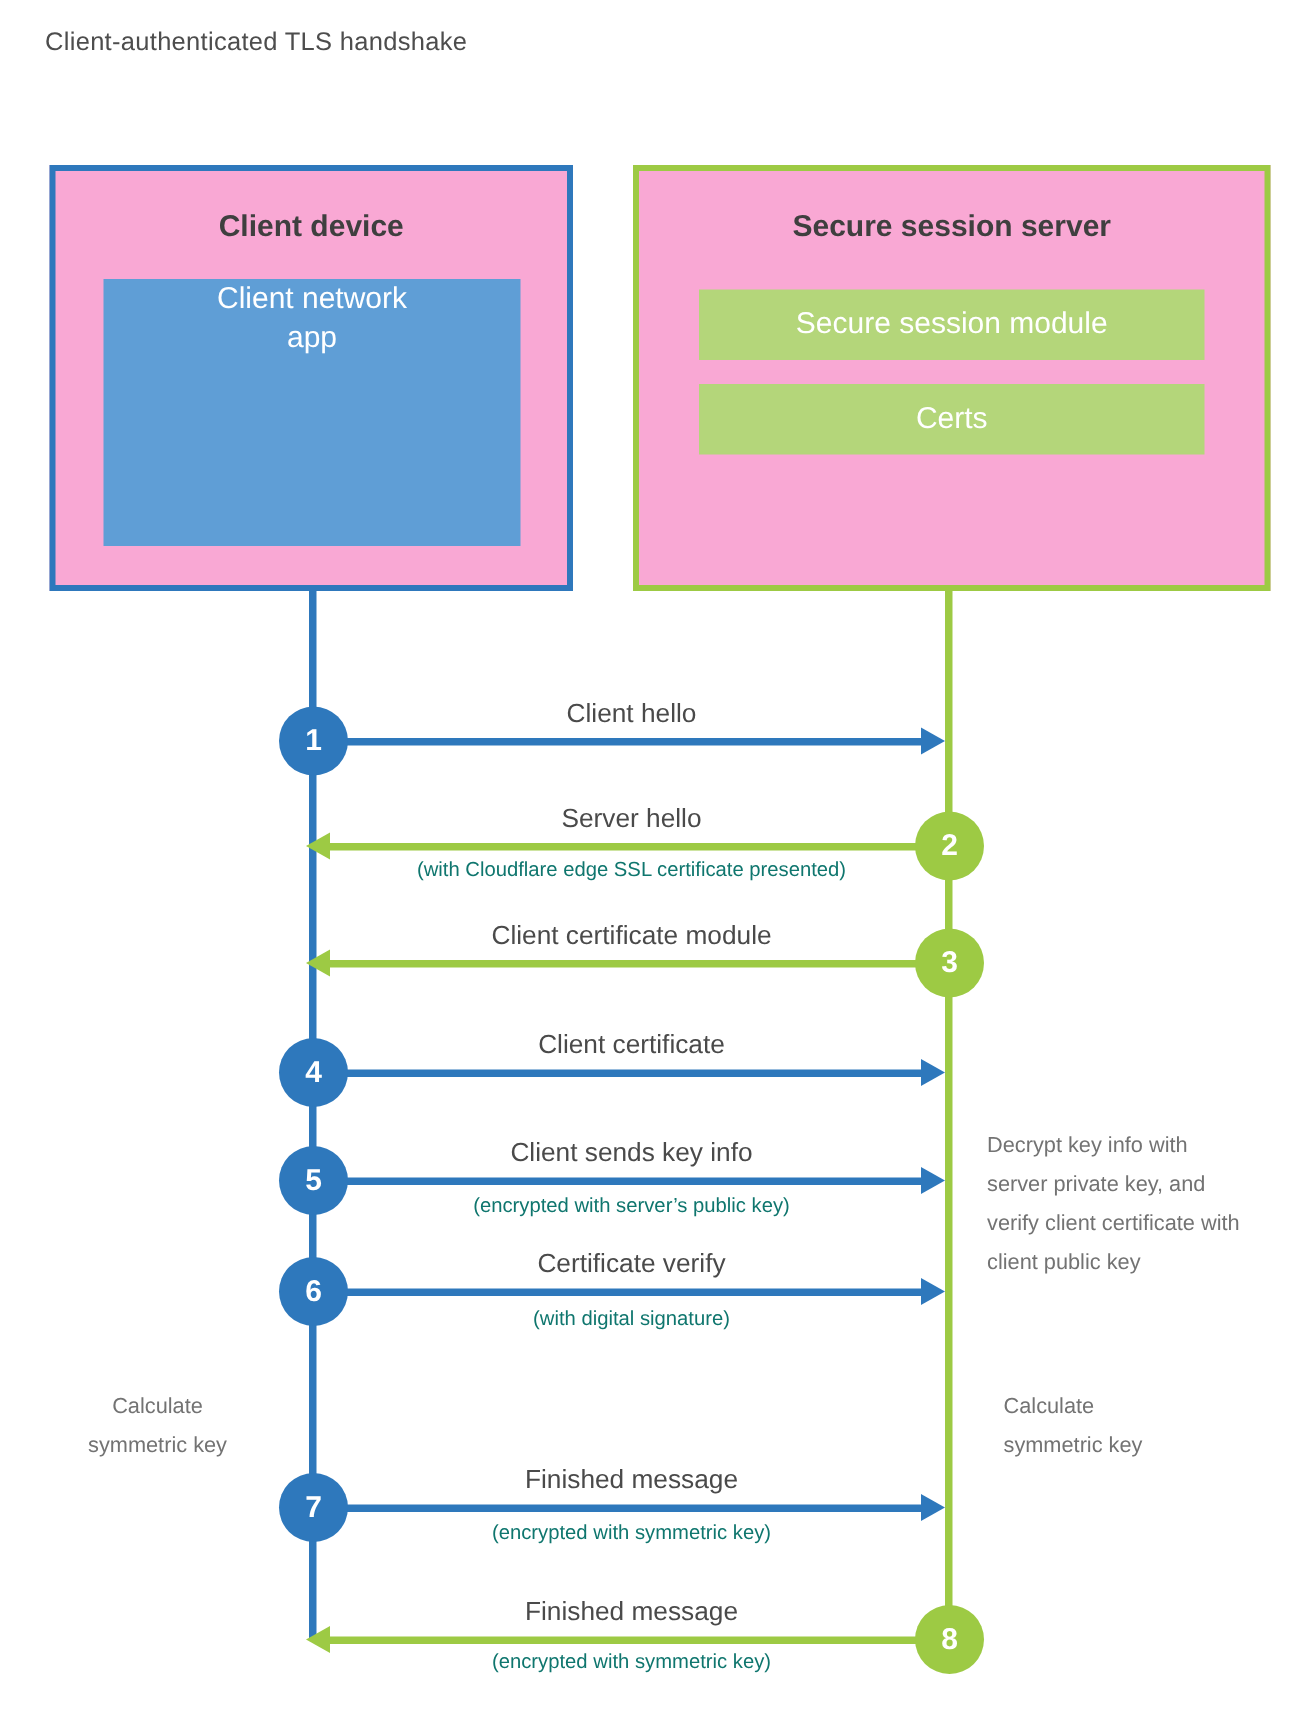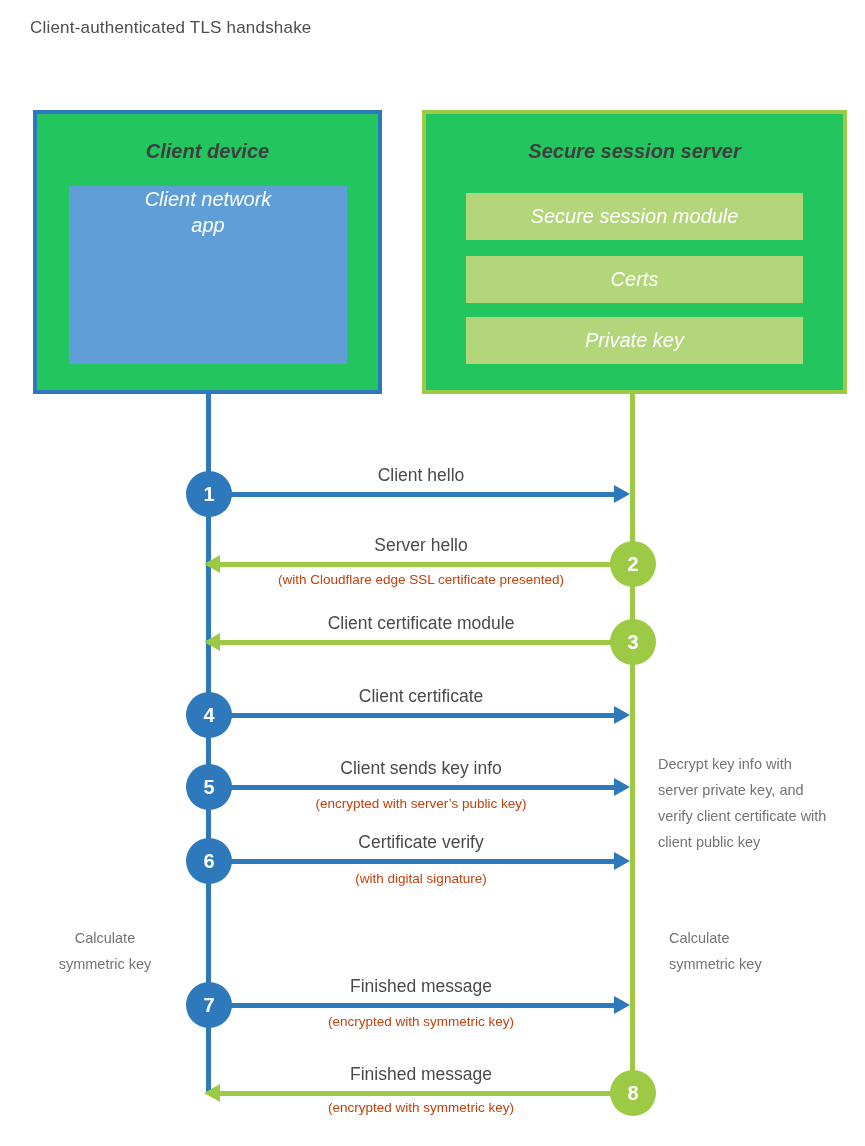--- a/index.html
+++ b/index.html
@@ -5,21 +5,21 @@
   html,body { margin:0; padding:0; background:#ffffff; }
   .canvas {
     position:relative; width:865px; height:1146px; background:#ffffff;
     font-family:"Liberation Sans", sans-serif; overflow:hidden;
   }
   .page-title {
     position:absolute; left:30px; top:18px; font-size:17px; font-weight:300;
     color:#4d4d4d; letter-spacing:0.2px;
   }
   
-  .box { position:absolute; top:110px; height:284px; background:#22c55e; box-sizing:border-box;font-style:italic; }
+  .box { position:absolute; top:110px; height:284px; background:#f9a8d4; box-sizing:border-box; }
   .client-box { left:33px;  width:349px; border:4px solid #2e78bc; }
   .server-box { left:422px; width:425px; border:4px solid #9dca44;padding-left:29px; }
   .box-title {
     position:absolute; left:0; right:0; top:26px; text-align:center;
     font-size:20px; font-weight:700; color:#3f3f3f;
   }
   .app-box {
     position:absolute; left:32px; top:72px; width:278px; height:178px;
     background:#5f9ed6; display:flex; justify-content:center;
   }
@@ -48,21 +48,21 @@
   }
   .circle.blue  { background:#2e78bc; left:186px; }
   .circle.green { background:#9dca44; left:610px; }
   
   .arrow-label {
     position:absolute; left:209px; width:424px; text-align:center;
     font-size:17.5px; color:#4a4a4a;
   }
   .arrow-sub {
     position:absolute; left:209px; width:424px; text-align:center;
-    font-size:13.5px; color:#c2410c;
+    font-size:13.5px; color:#0f766e;
   }
   .side-note {
     position:absolute; font-size:14.5px; line-height:26px; color:#737373;
   }
   .note-decrypt { left:658px; top:751px; width:172px; text-align:left; }
   .calc-left  { left:40px;  top:925px; width:130px; text-align:center; }
   .calc-right { left:669px; top:925px; width:112px; text-align:left; }
 </style>
 </head>
 <body>
@@ -75,21 +75,20 @@
     <div class="box-title">Client device</div>
     <div class="app-box">
       <span>Client network app</span>
     </div>
   </div>
 
   <div class="box server-box">
     <div class="box-title">Secure session server</div>
     <div class="server-bar" style="top:79px">Secure session module</div>
     <div class="server-bar" style="top:142px">Certs</div>
-    <div class="server-bar" style="top:203px">Private key</div>
   </div>
 
   <div class="lifeline blue"></div>
   <div class="lifeline green"></div>
 
   <div>
     <div class="shaft blue" style="left:209px; top:492px; width:407px"></div>
     <div class="head right blue" style="left:614px; top:485px"></div>
     <div class="arrow-label" style="top:465px">Client hello</div>
     <div class="circle blue" style="top:471px">

